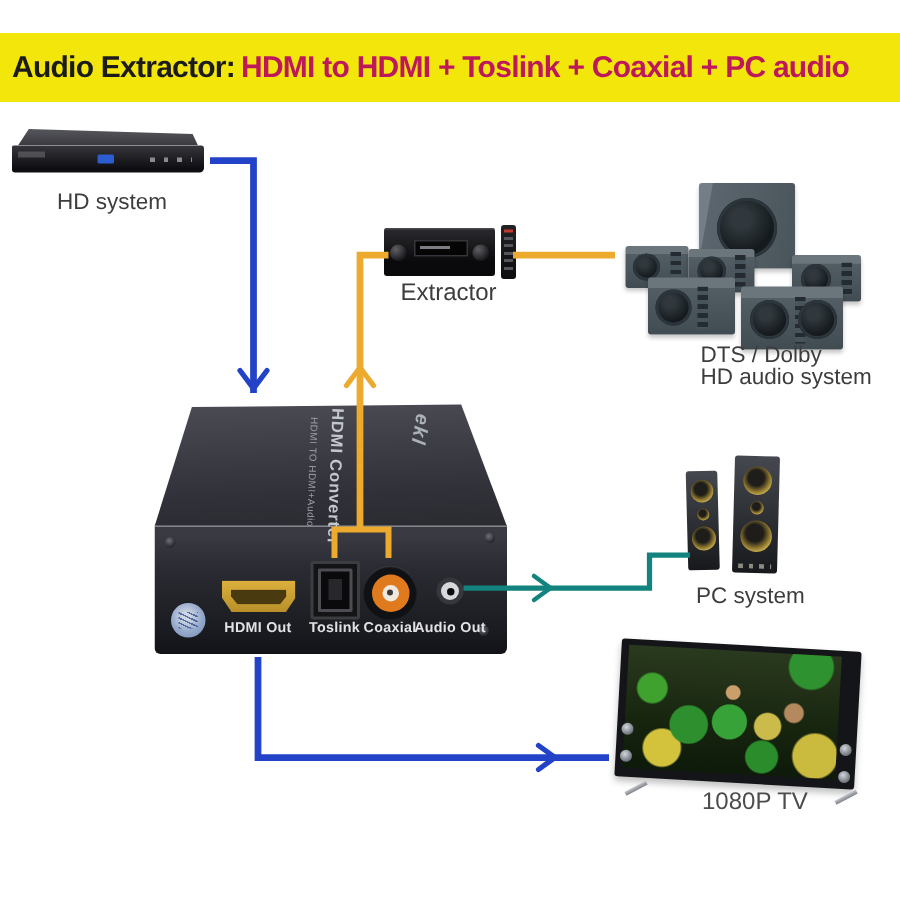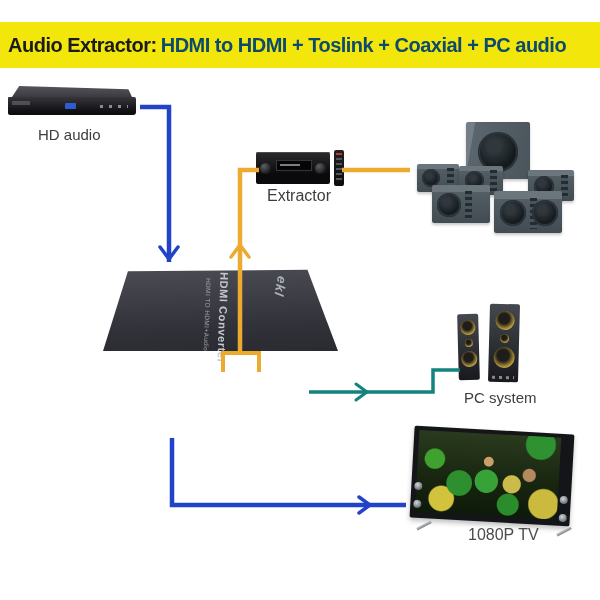--- a/index.html
+++ b/index.html
@@ -157,32 +157,32 @@
   
   .wires{position:absolute;left:0;top:0;width:600px;height:600px;z-index:10;pointer-events:none;}
 </style>
 </head>
 <body>
 
 <div class="stage">
 
   <div class="banner" style="background-color: rgb(242, 230, 11);">
     <span style="color: rgb(27, 27, 27);">Audio Extractor:</span>
-    <span class="hl" style="color: #0c4a6e;">HDMI to HDMI + Toslink + Coaxial + PC audio</span>
+    <span class="hl" style="color: #be185d;">HDMI to HDMI + Toslink + Coaxial + PC audio</span>
   </div>
 
   <div class="hdplayer">
     <div class="hdp-top"></div>
     <div class="hdp-front">
       <div class="hdp-badge"></div>
       <div class="hdp-bd"></div>
       <div class="hdp-ctrl"></div>
     </div>
   </div>
-  <div class="lbl" style="left:38px;top:126px;">HD audio</div>
+  <div class="lbl" style="left:38px;top:126px;">HD system</div>
 
   <div class="amp">
     <div class="amp-body">
       <div class="amp-knob kl"></div>
       <div class="amp-display"></div>
       <div class="amp-knob kr"></div>
     </div>
     <div class="amp-remote"></div>
   </div>
   <div class="lbl" style="left:267px;top:187px;font-size:16px;">Extractor</div>
@@ -205,20 +205,24 @@
       </div>
     <div class="spk s-fl">
         <div class="driver d1"></div>
         <div class="grille"></div>
       </div>
     <div class="spk s-fr">
         <div class="driver d1"></div>
         <div class="grille"></div>
         <div class="driver d2"></div>
       </div>
+  </div>
+  <div class="lbl lbl-dts">
+    <div>DTS / Dolby</div>
+    <div>HD audio system</div>
   </div>
 
   <div class="pca">
     <div class="tower t-l">
       <div class="drv-g g1"></div>
       <div class="drv-g g2"></div>
       <div class="drv-g g3"></div>
     </div>
     <div class="tower t-r">
       <div class="drv-g g1"></div>
@@ -236,20 +240,44 @@
       <div class="tv-spk sp3"></div>
       <div class="tv-spk sp4"></div>
     </div>
     <div class="tv-foot f1"></div>
     <div class="tv-foot f2"></div>
   </div>
   <div class="lbl lbl-tv">1080P TV</div>
 
   <div class="conv">
     <div class="conv-top"></div>
+    <div class="conv-front">
+      <div class="screw scr-tl"></div>
+      <div class="screw scr-tr"></div>
+      <div class="screw scr-br"></div>
+      <div class="sticker"></div>
+      <div class="hdmi"></div>
+      <div class="toslink"></div>
+      <div class="coax">
+        <div class="coax-o">
+            <div class="coax-w">
+              <div class="coax-h"></div>
+            </div>
+          </div>
+      </div>
+      <div class="aout">
+        <div class="aout-w">
+            <div class="aout-h"></div>
+          </div>
+      </div>
+      <div class="plabel pl-hdmi">HDMI Out</div>
+      <div class="plabel pl-tos">Toslink</div>
+      <div class="plabel pl-coax">Coaxial</div>
+      <div class="plabel pl-aout">Audio Out</div>
+    </div>
     <div class="conv-sub">HDMI TO HDMI+Audio</div>
     <div class="conv-title">HDMI Converter</div>
     <div class="conv-logo">ekl</div>
   </div>
 
   <svg class="wires" viewBox="0 0 600 600">
 
     <polyline points="140,107 169,107 169,262" fill="none" stroke-width="4.5" stroke="#2243c8"></polyline>
     <polyline points="160,247 169,259 178,247" fill="none" stroke-width="3.5" stroke-linecap="round" stroke="#2243c8"></polyline>
 

